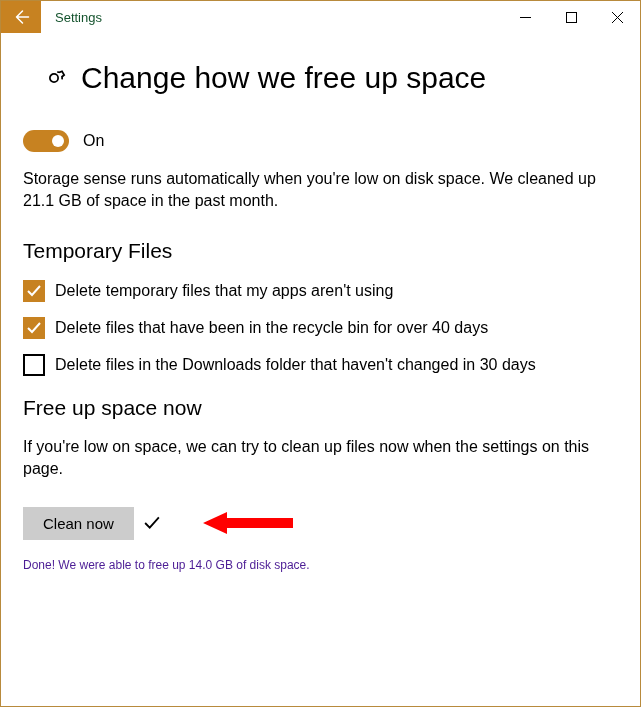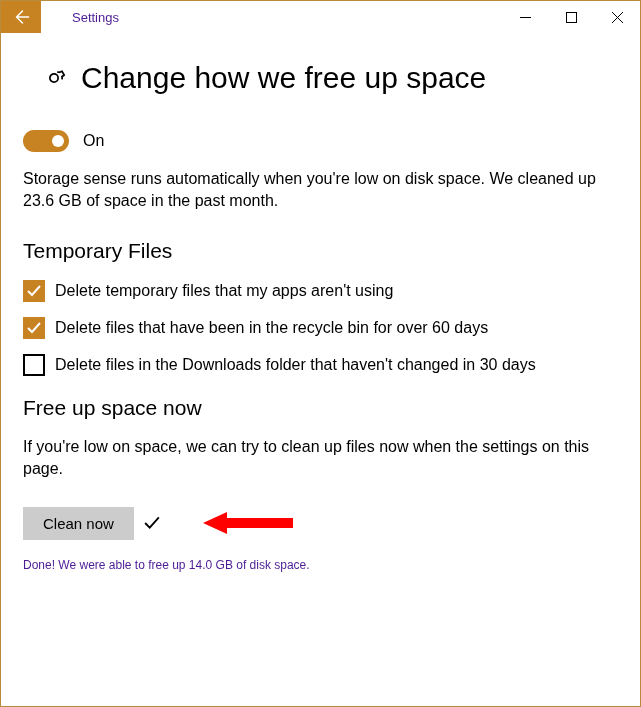--- a/index.html
+++ b/index.html
@@ -24,25 +24,25 @@
     width: 40px;
     background: #c78221;
     display: flex;
     align-items: center;
     justify-content: center;
     cursor: pointer;
   }
   .back-btn svg { width: 18px; height: 18px; }
   .title-text {
     flex: 0 0 auto;
-    padding-left: 31px;
+    padding-left: 14px;
     display: flex;
     align-items: center;
     font-size: 13px;
-    color: #4c1d95;
+    color: #14532d;
   }
   .title-spacer { flex: 1; }
   .win-btns { display: flex; }
   .win-btn {
     width: 46px;
     display: flex;
     align-items: center;
     justify-content: center;
     cursor: pointer;
   }
@@ -190,40 +190,40 @@
     </svg>
     <div class="page-title">Change how we free up space</div>
   </div>
 
 
   <div class="toggle-row">
     <div class="toggle"></div>
     <div class="toggle-label">On</div>
   </div>
 
-  <div class="desc">Storage sense runs automatically when you're low on disk space. We cleaned up 23.6 GB of space in the past month.</div>
+  <div class="desc">Storage sense runs automatically when you're low on disk space. We cleaned up 21.1 GB of space in the past month.</div>
 
   <div class="section-h">Temporary Files</div>
 
   <div class="checks">
     <div class="check-row">
       <div class="cbox checked">
         <svg viewBox="0 0 14 14">
             <path d="M1 7 L5 11 L13 2" stroke="#fff" stroke-width="2" fill="none"></path>
           </svg>
       </div>
       <div class="check-label">Delete temporary files that my apps aren't using</div>
     </div>
     <div class="check-row">
       <div class="cbox checked">
         <svg viewBox="0 0 14 14">
             <path d="M1 7 L5 11 L13 2" stroke="#fff" stroke-width="2" fill="none"></path>
           </svg>
       </div>
-      <div class="check-label">Delete files that have been in the recycle bin for over 60 days</div>
+      <div class="check-label">Delete files that have been in the recycle bin for over 40 days</div>
     </div>
     <div class="check-row">
       <div class="cbox">
         
       </div>
       <div class="check-label">Delete files in the Downloads folder that haven't changed in 30 days</div>
     </div>
   </div>
 
   <div class="section-h">Free up space now</div>

